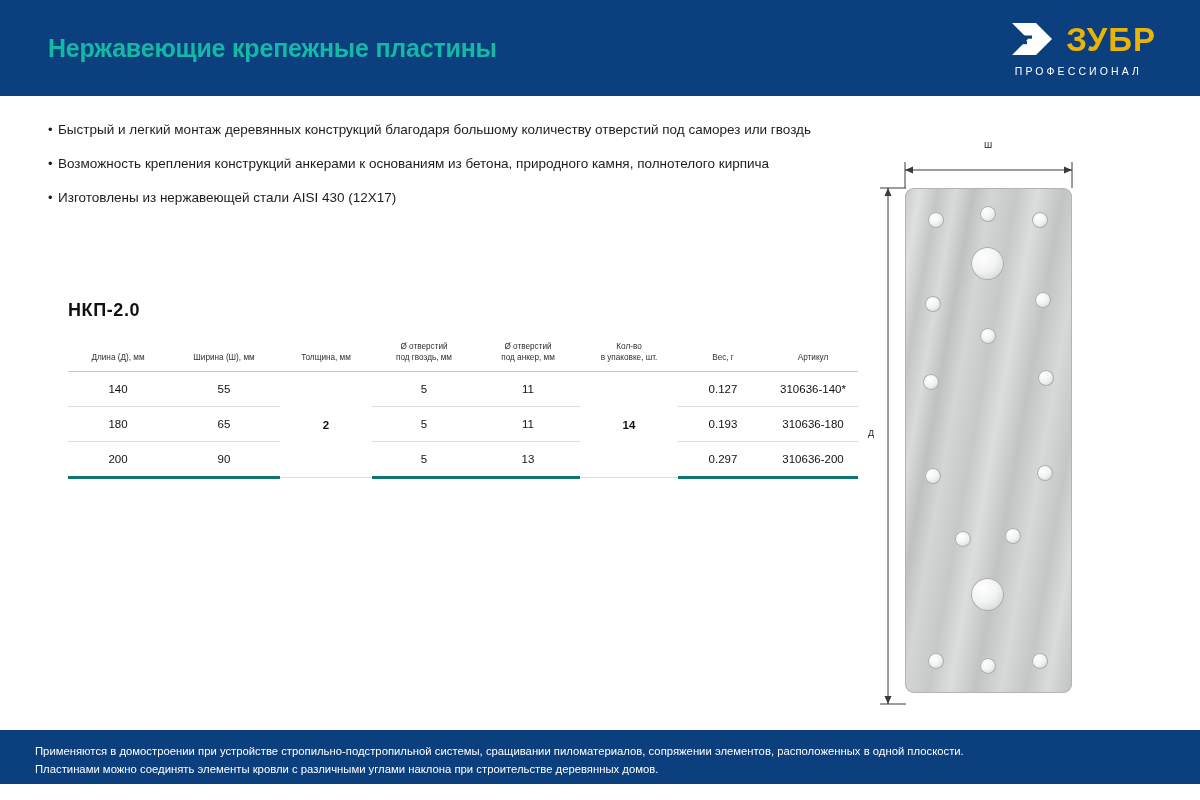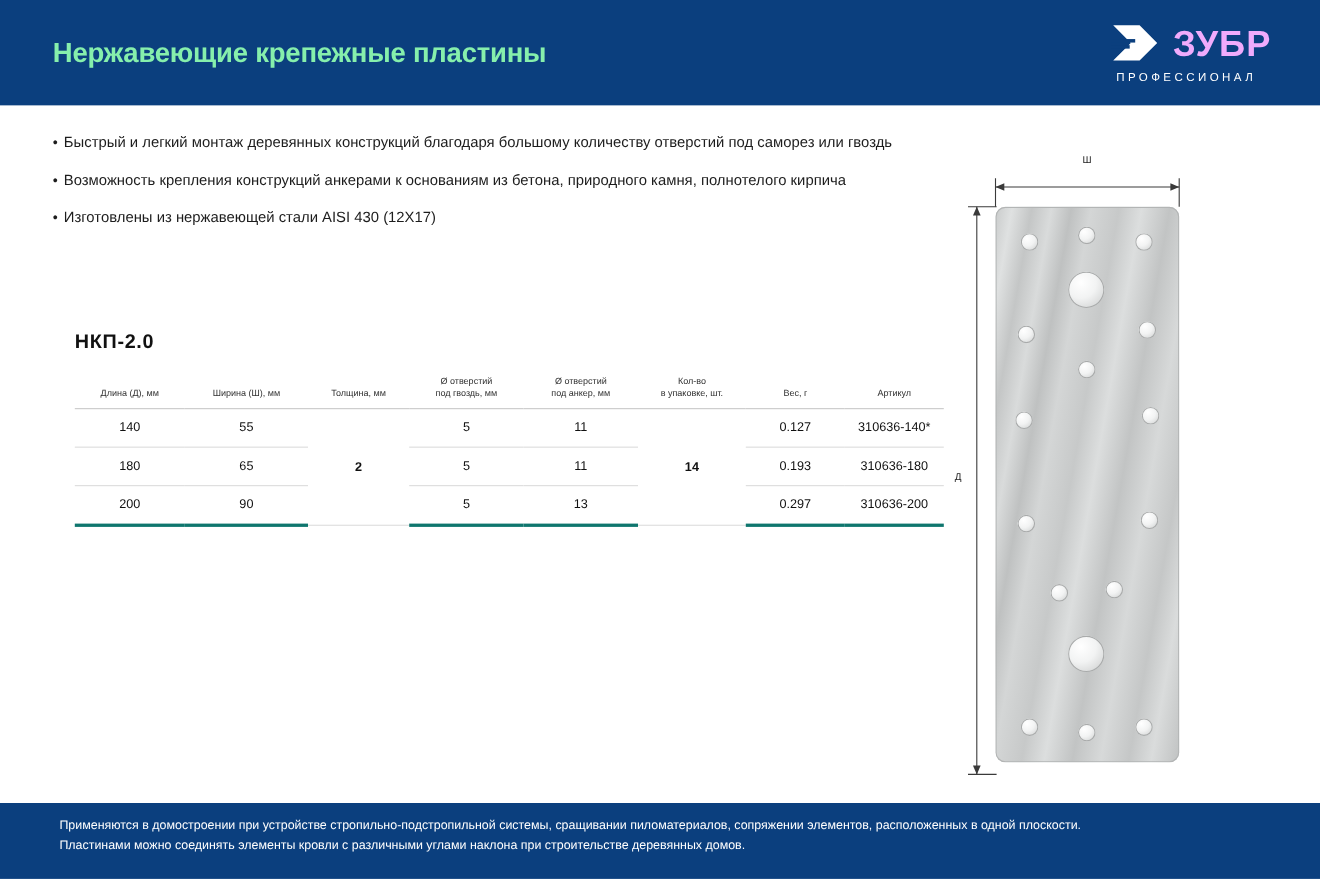--- a/index.html
+++ b/index.html
@@ -26,21 +26,21 @@
     width: 1200px;
     height: 96px;
     background: #0b3f7e;
     display: flex;
     align-items: center;
     justify-content: space-between;
     box-sizing: border-box;
     padding: 0 36px 0 48px;
   }
   .header-title {
-    color: #86efac;
+    color: #14b8a6;
     font-size: 25px;
     font-weight: bold;
     letter-spacing: -0.2px;
     white-space: nowrap;
   }
   .brand {
     display: flex;
     flex-direction: column;
     align-items: flex-end;
     padding-right: 8px;
@@ -49,21 +49,21 @@
     display: flex;
     align-items: center;
     gap: 12px;
   }
   .brand-mark {
     width: 44px;
     height: 40px;
     display: block;
   }
   .brand-name {
-    color: #f0abfc;
+    color: #eab308;
     font-size: 33px;
     font-weight: bold;
     letter-spacing: 1px;
     line-height: 1;
   }
   .brand-sub {
     color: #ffffff;
     font-size: 10.5px;
     letter-spacing: 3.1px;
     margin-top: 6px;
@@ -168,24 +168,24 @@
     position: absolute;
     font-size: 9px;
     color: #222;
   }
   
   .footer {
     position: absolute;
     left: 0;
     top: 730px;
     width: 1200px;
-    height: 69px;
+    height: 54px;
     background: #0b3f7e;
     box-sizing: border-box;
-    padding: 13px 48px 0 54px;
+    padding: 13px 48px 0 35px;
   }
   .footer p {
     margin: 0 0 2px 0;
     color: #ffffff;
     font-size: 11.3px;
     line-height: 1.45;
   }
   .footer .pack {
     margin-top: 18px;
     font-size: 14px;

